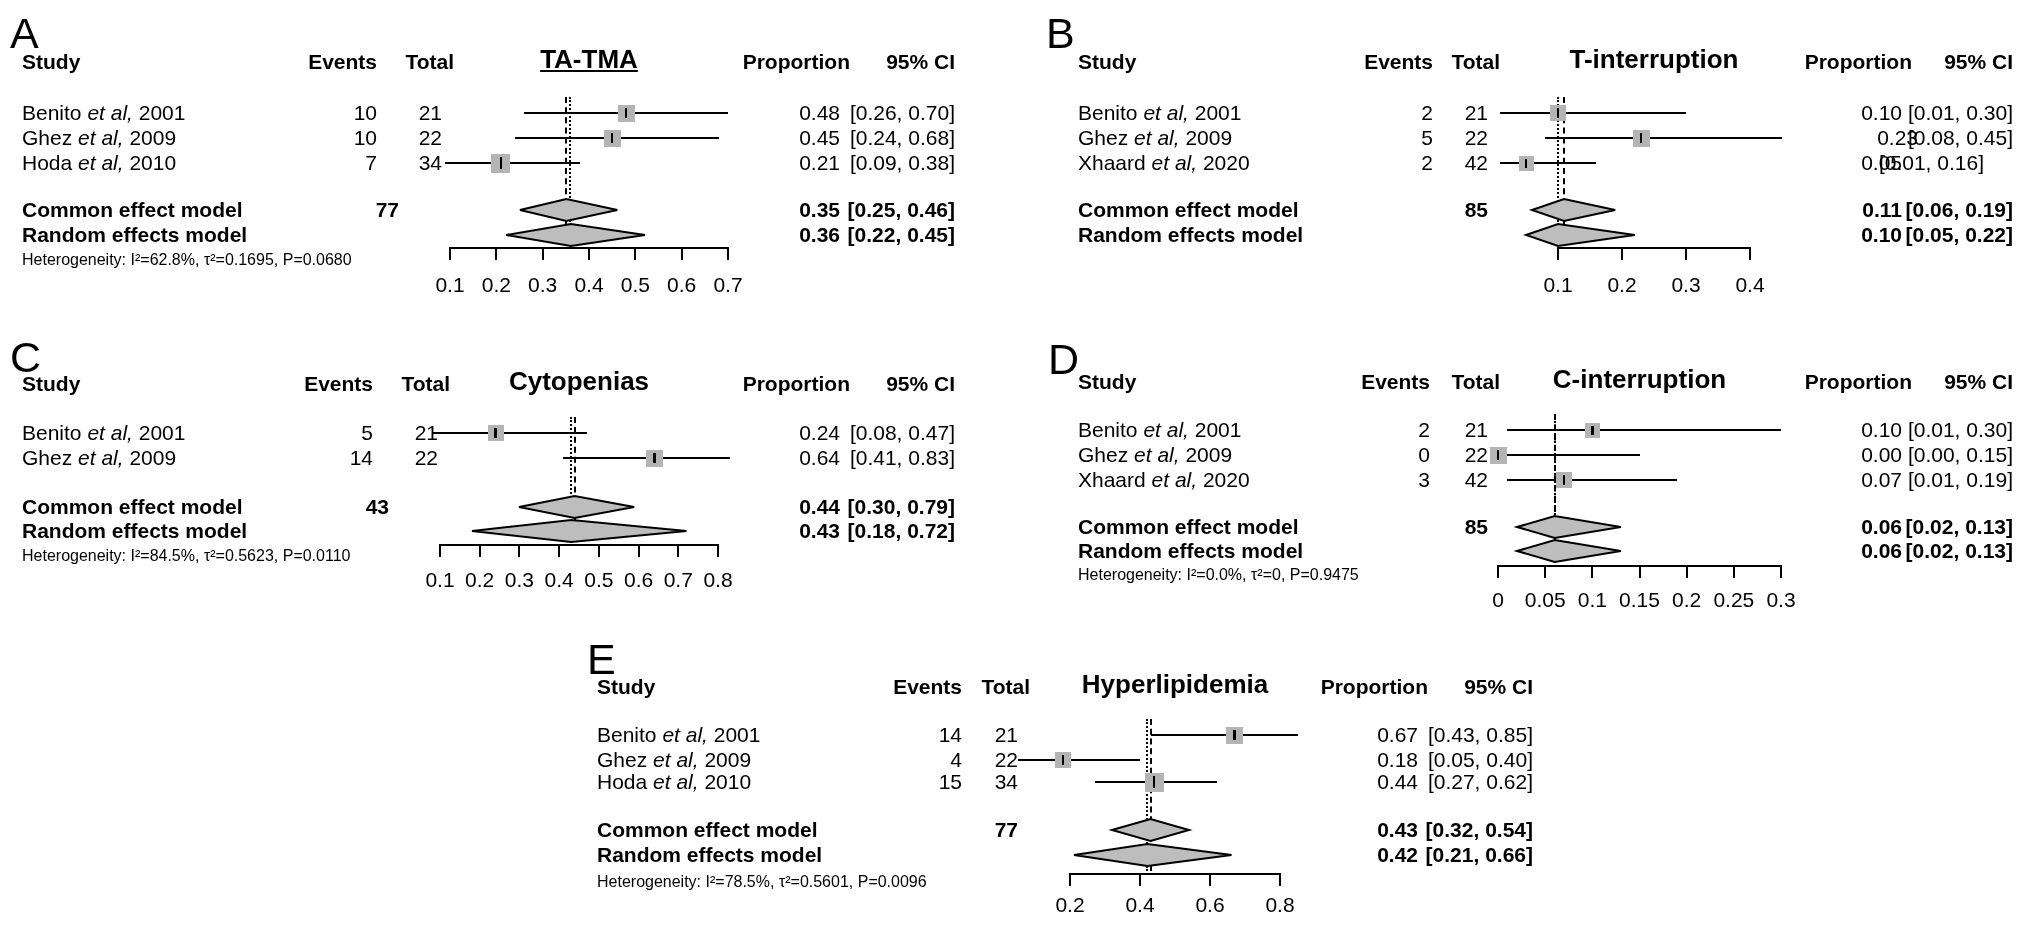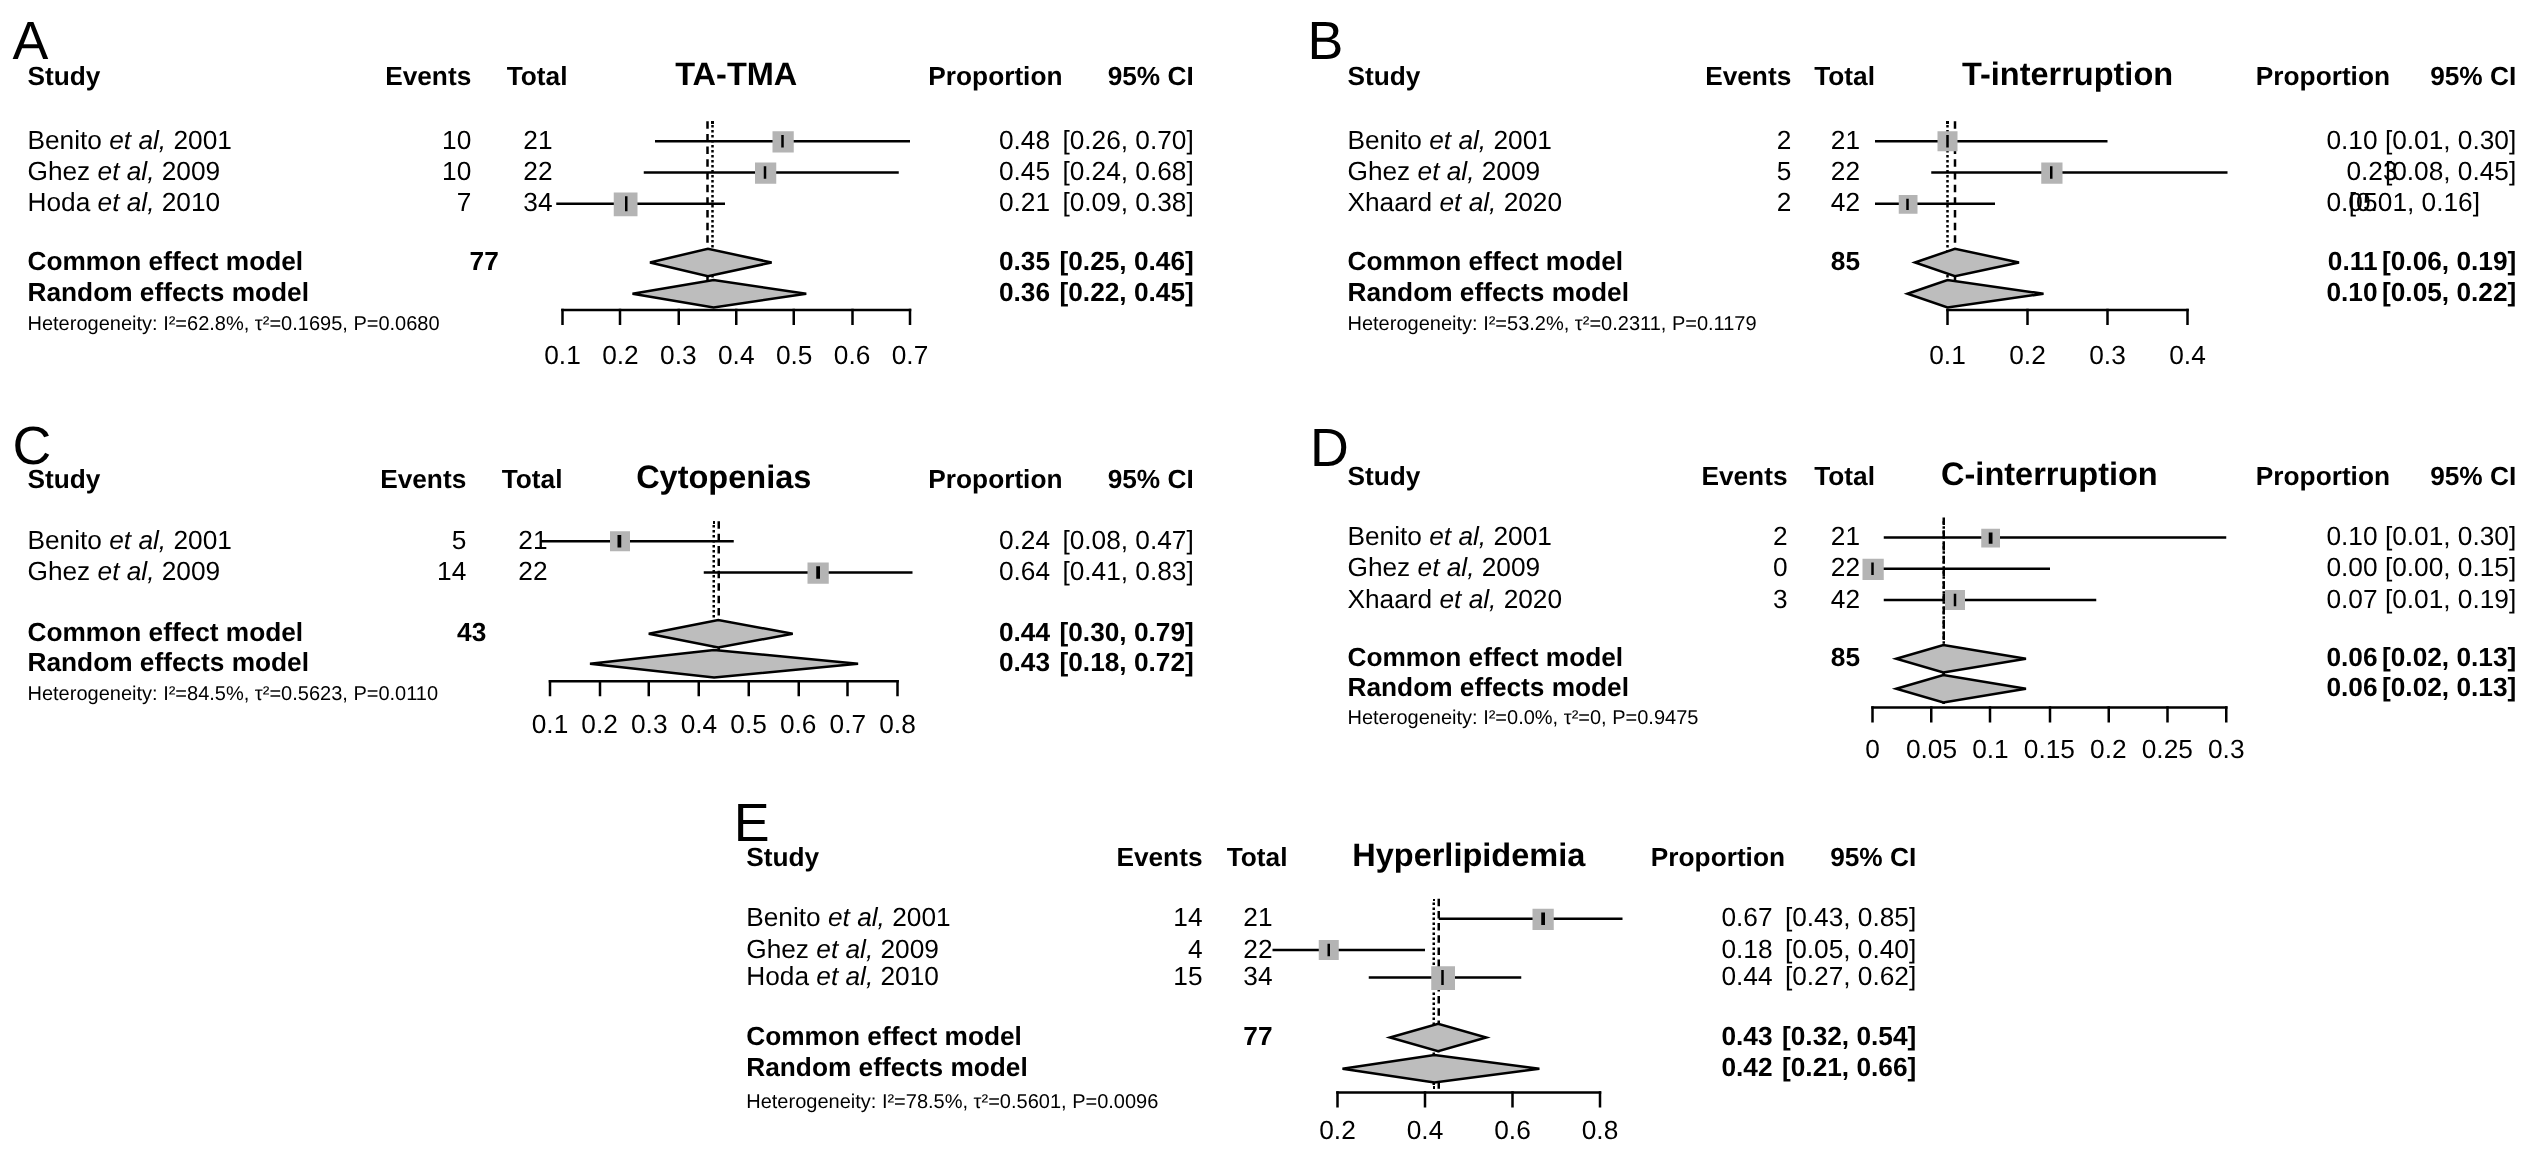--- a/index.html
+++ b/index.html
@@ -28,21 +28,21 @@
 <body>
 
 <main id="fig">
     <section class="panel" style="left: 10px; top: 8px; width: 1015px; height: 305px;">
       <div class="refl dash" style="left: 554.833px; top: 89px; height: 148px;"></div>
       <div class="refl dot" style="left: 559.467px; top: 89px; height: 148px;"></div>
       <div class="letter" style="left: 0px; top: 2px;">A</div>
       <div class="tx b" style="left: 12px; top: 43px;">Study</div>
       <div class="tx r b" style="left: 197px; top: 43px; width: 170px;">Events</div>
       <div class="tx r b" style="left: 274px; top: 43px; width: 170px;">Total</div>
-      <div class="tx c b title" style="left: 359px; top: 40px; width: 440px;">TA-TMA</div>
+      <div class="tx c b title" style="left: 359px; top: 40px; width: 440px; text-decoration: underline;">TA-TMA</div>
       <div class="tx r b" style="left: 670px; top: 43px; width: 170px;">Proportion</div>
       <div class="tx r b" style="left: 775px; top: 43px; width: 170px;">95% CI</div>
       <div class="tx " style="left: 12px; top: 94px;">Benito <span class="i">et al,</span> 2001</div>
       <div class="tx r " style="left: 197px; top: 94px; width: 170px;">10</div>
       <div class="tx r " style="left: 262px; top: 94px; width: 170px;">21</div>
       <div class="ln" style="left: 514.133px; top: 104px; width: 203.867px; height: 2px;"></div>
       <div class="sq" style="left: 607.567px; top: 96.5px; width: 17px; height: 17px; background: rgb(180, 180, 180);"></div>
       <div class="ln" style="left: 614.817px; top: 99.9px; width: 2.5px; height: 10.2px;"></div>
       <div class="tx r " style="left: 660px; top: 94px; width: 170px;">0.48</div>
       <div class="tx r " style="left: 775px; top: 94px; width: 170px;">[0.26, 0.70]</div>
@@ -132,21 +132,20 @@
         <polygon points="4,13 36,2 87.20000000000005,13 36,24" fill="#bdbdbd" stroke="#000000" stroke-width="2"></polygon>
       </svg>
       <div class="tx r b" style="left: 692px; top: 191px; width: 170px;">0.11</div>
       <div class="tx r b" style="left: 803px; top: 191px; width: 170px;">[0.06, 0.19]</div>
       <div class="tx b" style="left: 38px; top: 216px;">Random effects model</div>
       <svg class="diamond" width="116.79999999999995" height="26" style="left: 482px; top: 214px;">
         <polygon points="4,13 36,2 112.79999999999995,13 36,24" fill="#bdbdbd" stroke="#000000" stroke-width="2"></polygon>
       </svg>
       <div class="tx r b" style="left: 692px; top: 216px; width: 170px;">0.10</div>
       <div class="tx r b" style="left: 803px; top: 216px; width: 170px;">[0.05, 0.22]</div>
-      <div class="tx het" style="left: 38px; top: 241px;">Heterogeneity: I²=53.2%, τ²=0.2311, P=0.1179</div>
       <div class="ln" style="left: 517px; top: 239px; width: 194px; height: 2px;"></div>
       <div class="ln" style="left: 517px; top: 239px; width: 2px; height: 13px;"></div>
       <div class="tx c" style="left: 483px; top: 266px; width: 70px;">0.1</div>
       <div class="ln" style="left: 581px; top: 239px; width: 2px; height: 13px;"></div>
       <div class="tx c" style="left: 547px; top: 266px; width: 70px;">0.2</div>
       <div class="ln" style="left: 645px; top: 239px; width: 2px; height: 13px;"></div>
       <div class="tx c" style="left: 611px; top: 266px; width: 70px;">0.3</div>
       <div class="ln" style="left: 709px; top: 239px; width: 2px; height: 13px;"></div>
       <div class="tx c" style="left: 675px; top: 266px; width: 70px;">0.4</div>
     </section>

